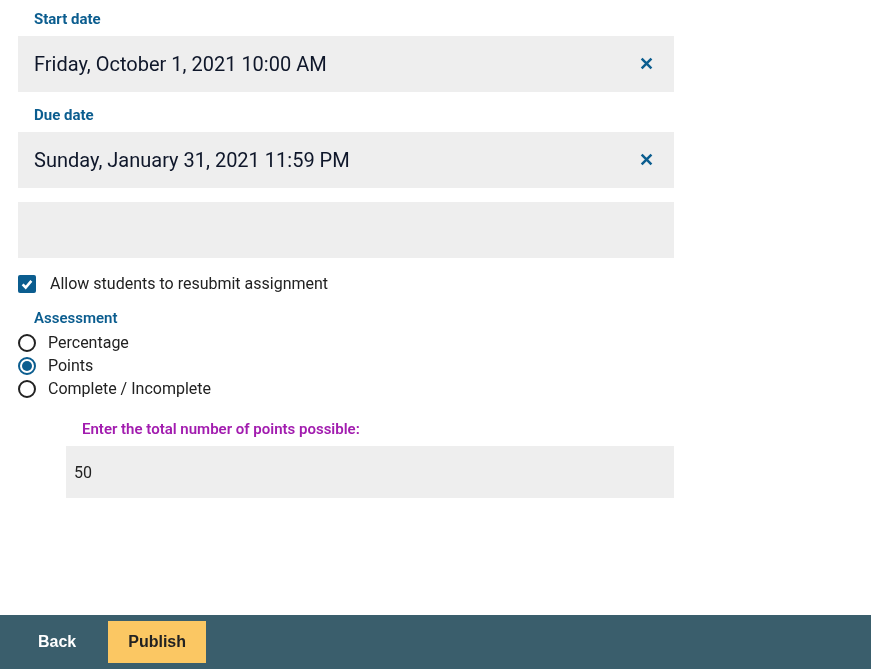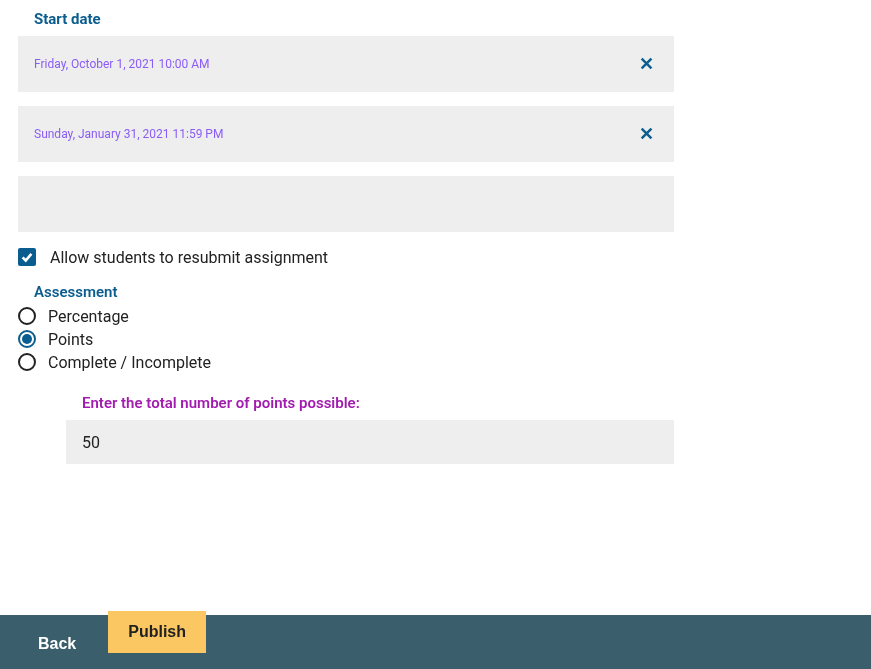--- a/index.html
+++ b/index.html
@@ -31,34 +31,34 @@
       background: #eeeeee;
       height: 56px;
       display: flex;
       align-items: center;
       justify-content: space-between;
       padding: 0 16px;
       margin-bottom: 14px;
       width: 656px;
     }
     .date-input .value {
-      font-size: 12px;
-      color: #8b5cf6;
+      font-size: 20px;
+      color: #0f172a;
     }
     .clear-btn {
       color: #0b5d8f;
       font-weight: bold;
       font-size: 18px;
       cursor: pointer;
       line-height: 1;
       padding: 4px;
     }
     .checkbox-row {
       display: flex;
-      align-items: flex-start;
+      align-items: flex-end;
       margin-bottom: 16px;
       margin-top: 16px;
     }
     .checkbox-row + .checkbox-row {
       margin-top: 0px;
     }
     .checkbox {
       width: 18px;
       height: 18px;
       background: #0b5d8f;
@@ -84,21 +84,21 @@
     .assessment-title {
       color: #0b5d8f;
       font-weight: 600;
       font-size: 15px;
       margin-top: 12px;
       margin-bottom: 6px;
       margin-left: 16px;
     }
     .radio-row {
       display: flex;
-      align-items: flex-start;
+      align-items: flex-end;
       margin-bottom: 4px;
       cursor: pointer;
     }
     .radio {
       width: 18px;
       height: 18px;
       border: 2px solid #222;
       border-radius: 50%;
       margin-right: 12px;
       display: inline-flex;
@@ -126,37 +126,37 @@
     }
     .points-label {
       color: #a21caf;
       font-weight: 600;
       font-size: 15px;
       margin-bottom: 8px;
       margin-left: 16px;
     }
     .points-input {
       background: #eeeeee;
-      height: 44px;
-      display: flex;
-      align-items: center;
-      padding: 0 16px;
+      height: 52px;
+      display: flex;
+      align-items: center;
+      padding: 0 8px;
       width: 608px;
       font-size: 16px;
     }
     .footer {
       position: absolute;
       left: 0;
       right: 0;
       bottom: 0;
       height: 54px;
       background: #3a5e6c;
       display: flex;
-      align-items: flex-end;
-      padding: 16px 38px;
+      align-items: center;
+      padding: 8px 38px;
       gap: 32px;
     }
     .back-btn {
       background: transparent;
       border: none;
       color: #fff;
       font-weight: 700;
       font-size: 16px;
       cursor: pointer;
     }
@@ -174,20 +174,21 @@
 <body>
 
 <div class="form-container">
 
   <div class="field-label">Start date</div>
   <div class="date-input">
     <span class="value">Friday, October 1, 2021 10:00 AM</span>
     <span class="clear-btn">✕</span>
   </div>
 
+  <div class="field-label">Due date</div>
   <div class="date-input">
     <span class="value">Sunday, January 31, 2021 11:59 PM</span>
     <span class="clear-btn">✕</span>
   </div>
 
   <div class="date-input">
     <span class="value"></span>
   </div>
 
   <div class="checkbox-row">

